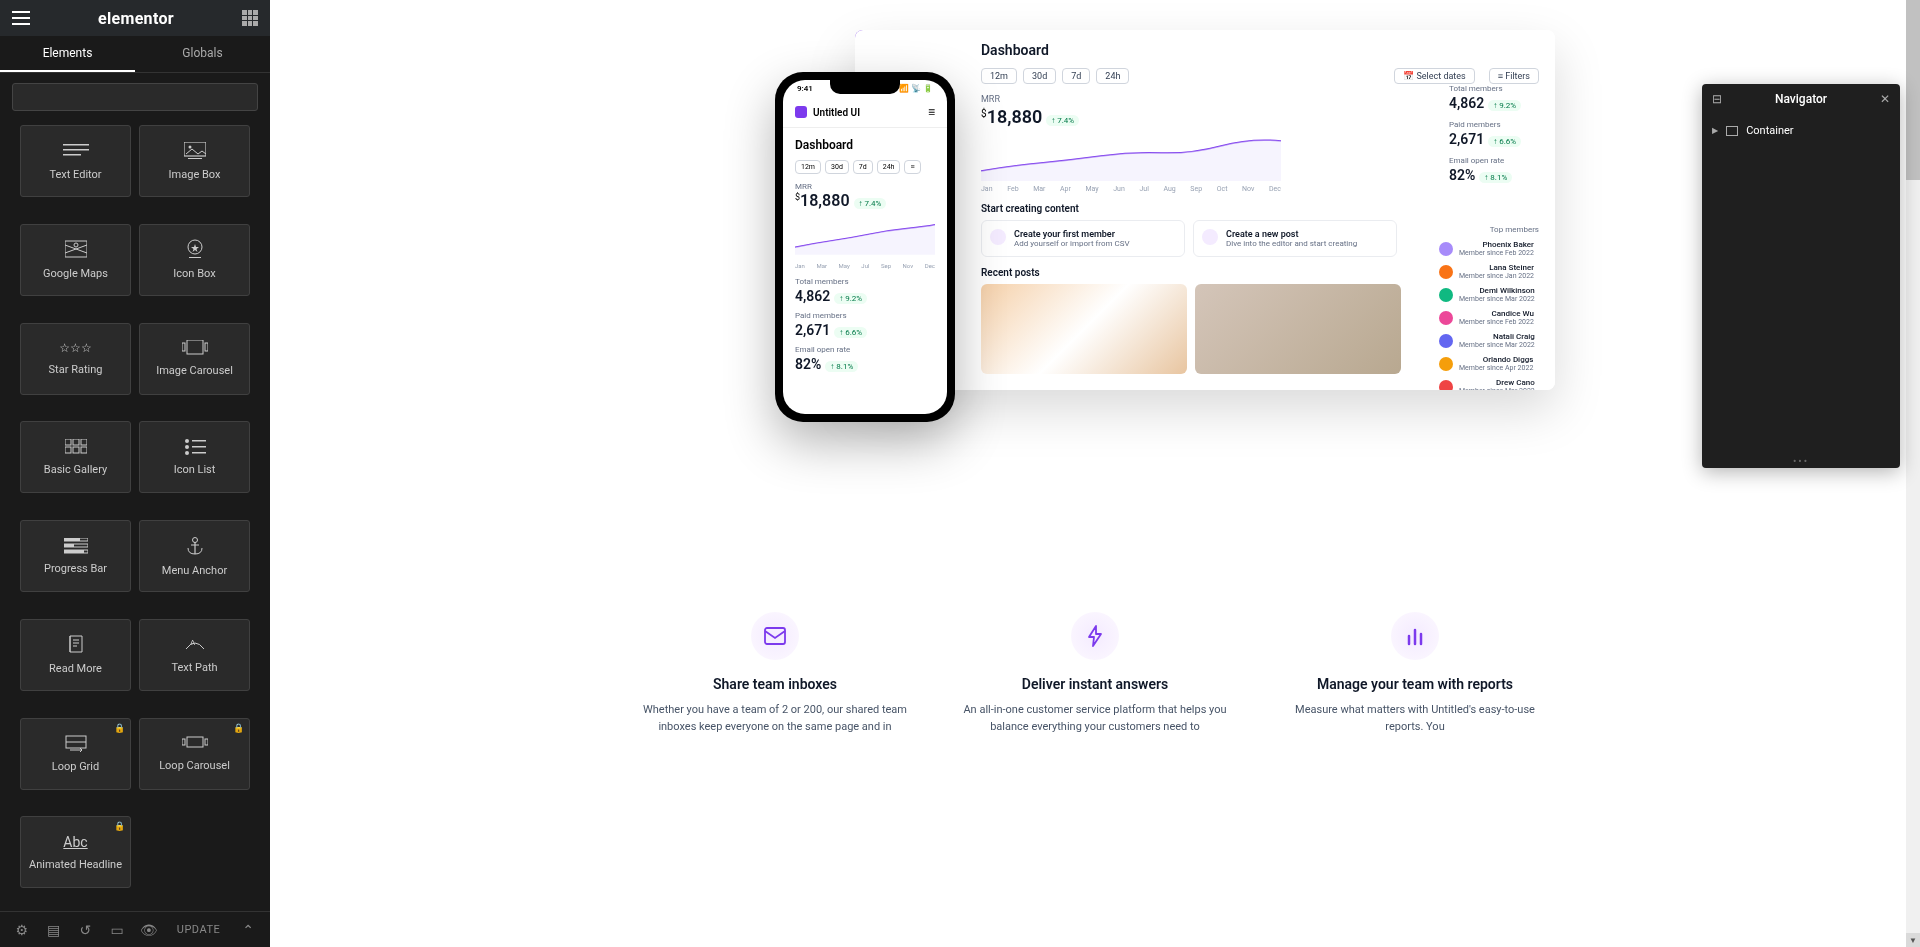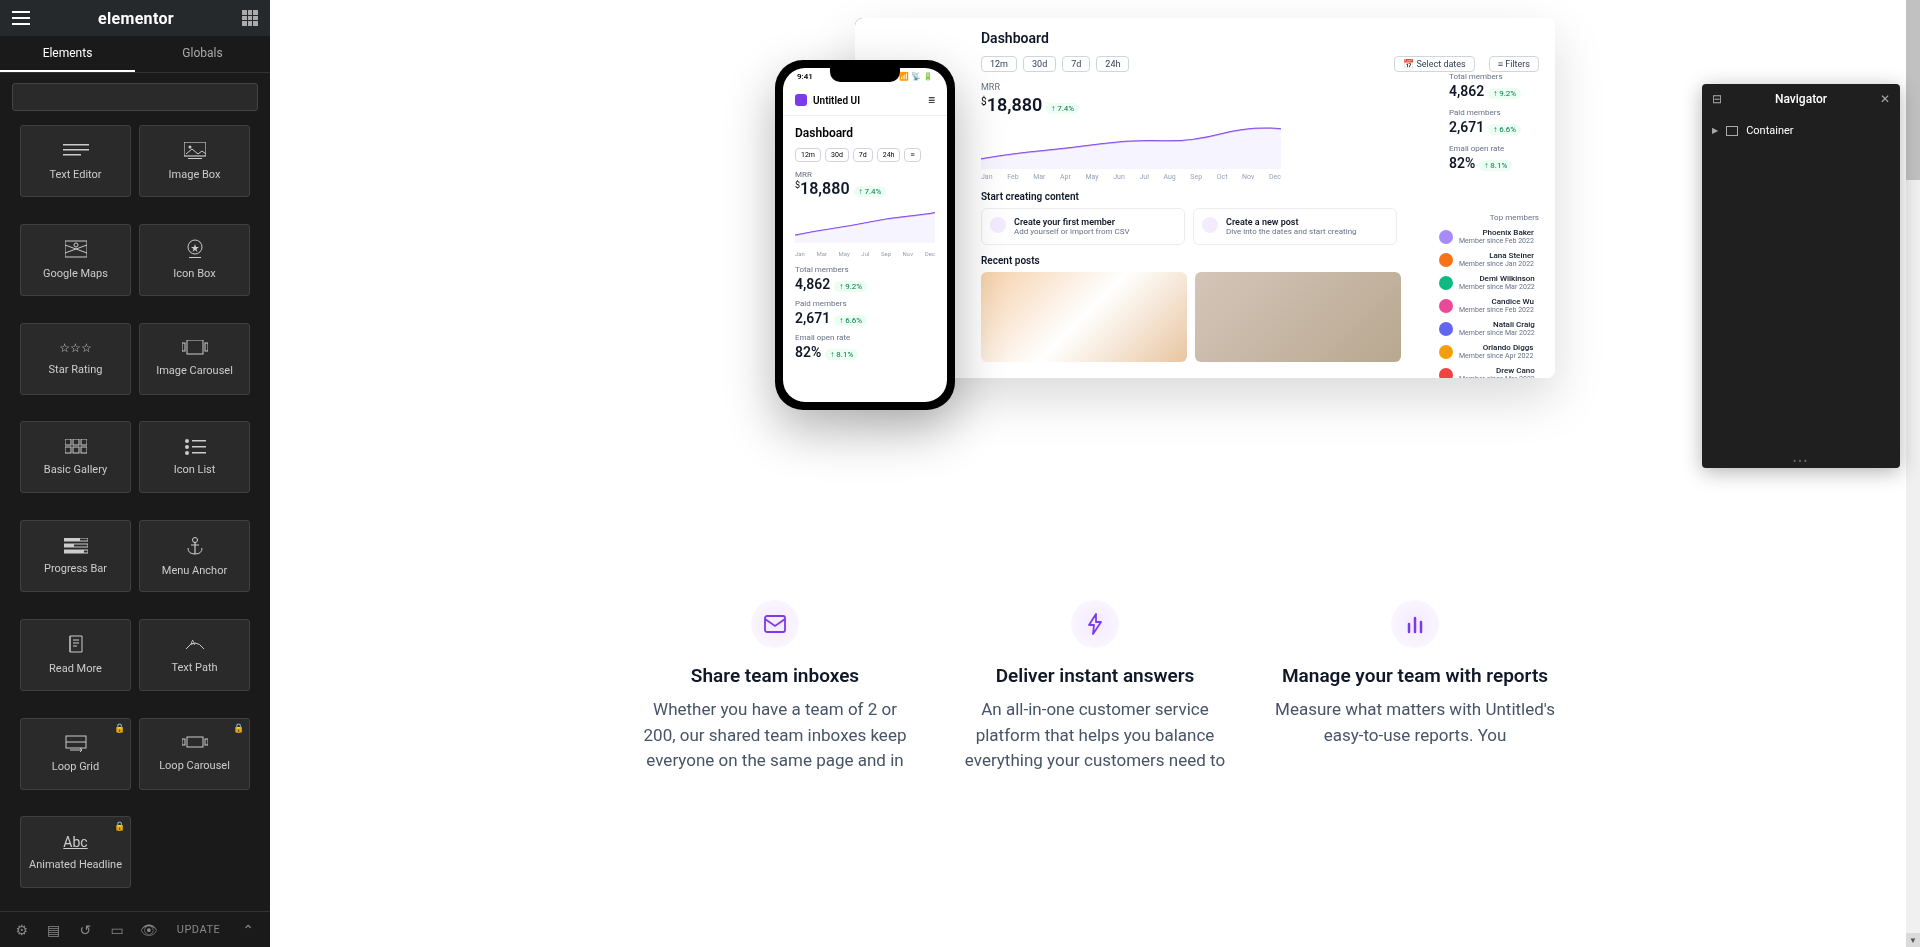--- a/index.html
+++ b/index.html
@@ -28,21 +28,21 @@
 .lock { position: absolute; top: 4px; right: 4px; font-size: 9px; color: #888; }
 .sidebar-footer { height: 36px; background: #1a1a1a; border-top: 1px solid #333; display: flex; align-items: center; padding: 0 8px; gap: 4px; }
 .footer-btn { width: 28px; height: 28px; display: flex; align-items: center; justify-content: center; cursor: pointer; color: #888; font-size: 14px; }
 .update-btn { margin-left: auto; color: #888; font-size: 11px; padding: 0 10px; letter-spacing: 0.5px; cursor: pointer; }
 
 
 .collapse-toggle { position: absolute; left: 270px; top: 378px; width: 14px; height: 38px; background: #2a2a2a; color: #999; display: flex; align-items: center; justify-content: center; font-size: 10px; cursor: pointer; border-radius: 0 2px 2px 0; }
 
 
 .canvas { position: absolute; left: 270px; top: 0; right: 0; bottom: 0; background: #fff; overflow-y: auto; }
-.canvas-content { padding: 0 80px 60px 80px; }
+.canvas-content { padding: 12px 80px 60px 80px; }
 
 
 .mockup-area { position: relative; height: 430px; margin: 0 auto; max-width: 1000px; }
 .desktop-mock { position: absolute; left: 260px; top: 18px; width: 700px; height: 360px; background: #fff; border-radius: 8px; box-shadow: 0 20px 50px rgba(0,0,0,0.15); overflow: hidden; }
 .purple-side { position: absolute; left: 260px; top: 18px; width: 100px; height: 340px; background: #7c3aed; border-radius: 8px 0 0 0; padding: 10px; z-index: 0; }
 .purple-label { color: #fff; font-size: 10px; display:flex; align-items:center; gap:4px;}
 .purple-box{width:10px;height:10px;background:#fff;border-radius:2px;display:inline-block;}
 .purple-search { margin-top: 8px; background: #6d2de6; border-radius: 4px; padding: 3px 6px; color: #c4b5fd; font-size: 9px; }
 .dm-inner { position: absolute; left: 110px; top: 0; right: 0; bottom: 0; background: #fff; padding: 12px 16px; }
 .dm-title { font-size: 14px; font-weight: 600; color: #101828; margin-bottom: 10px; }
@@ -95,22 +95,22 @@
 .phone-stat-label { font-size: 8px; color: #667085; }
 .phone-stat-val { font-size: 16px; font-weight: 600; color: #101828; }
 .phone-chart { height: 40px; margin: 6px 0; }
 .phone-months { display: flex; justify-content: space-between; font-size: 6px; color: #98a2b3; margin-bottom: 8px; }
 .phone-stat-row { margin-bottom: 6px; }
 
 
 .features { display: flex; gap: 40px; margin-top: 170px; justify-content: center; }
 .feature { flex: 1; max-width: 280px; text-align: center; }
 .feat-icon { width: 48px; height: 48px; border-radius: 50%; background: radial-gradient(circle, #f4ebff 0%, #faf5ff 70%, transparent 100%); margin: 0 auto 16px auto; display: flex; align-items: center; justify-content: center; color: #7c3aed; font-size: 20px; }
-.feat-title { font-size: 19px; font-weight: 600; color: #101828; margin-bottom: 10px; }
-.feat-desc { font-size: 17px; color: #475467; line-height: 1.5; }
+.feat-title { font-size: 14px; font-weight: 600; color: #101828; margin-bottom: 10px; }
+.feat-desc { font-size: 11px; color: #475467; line-height: 1.5; }
 
 
 .navigator { position: absolute; right: 20px; top: 84px; width: 198px; background: #1f1f1f; border-radius: 4px; box-shadow: 0 4px 20px rgba(0,0,0,0.3); color: #fff; }
 .nav-header { display: flex; align-items: center; padding: 8px 10px; font-size: 12px; }
 .nav-header-title { flex: 1; text-align: center; font-weight: 500; }
 .nav-header-btn { cursor: pointer; color: #aaa; font-size: 12px; }
 .nav-body { min-height: 340px; padding: 4px 0; }
 .nav-item { display: flex; align-items: center; gap: 8px; padding: 6px 10px; font-size: 11px; cursor: pointer; }
 .nav-arrow { font-size: 8px; color: #aaa; }
 .nav-item-icon { width: 12px; height: 10px; border: 1px solid #aaa; }
@@ -357,21 +357,21 @@
                 <div class="card-ico"></div>
                 <div>
                   <div class="card-title">Create your first member</div>
                   <div class="card-sub">Add yourself or import from CSV</div>
                 </div>
               </div>
             <div class="card">
                 <div class="card-ico"></div>
                 <div>
                   <div class="card-title">Create a new post</div>
-                  <div class="card-sub">Dive into the dates and start creating</div>
+                  <div class="card-sub">Dive into the editor and start creating</div>
                 </div>
               </div>
           </div>
           <div class="section-label">Recent posts</div>
           <div class="posts-row" style="width:420px;">
             <div class="post-img a"></div>
             <div class="post-img b"></div>
           </div>
 
           <div class="members-panel">

